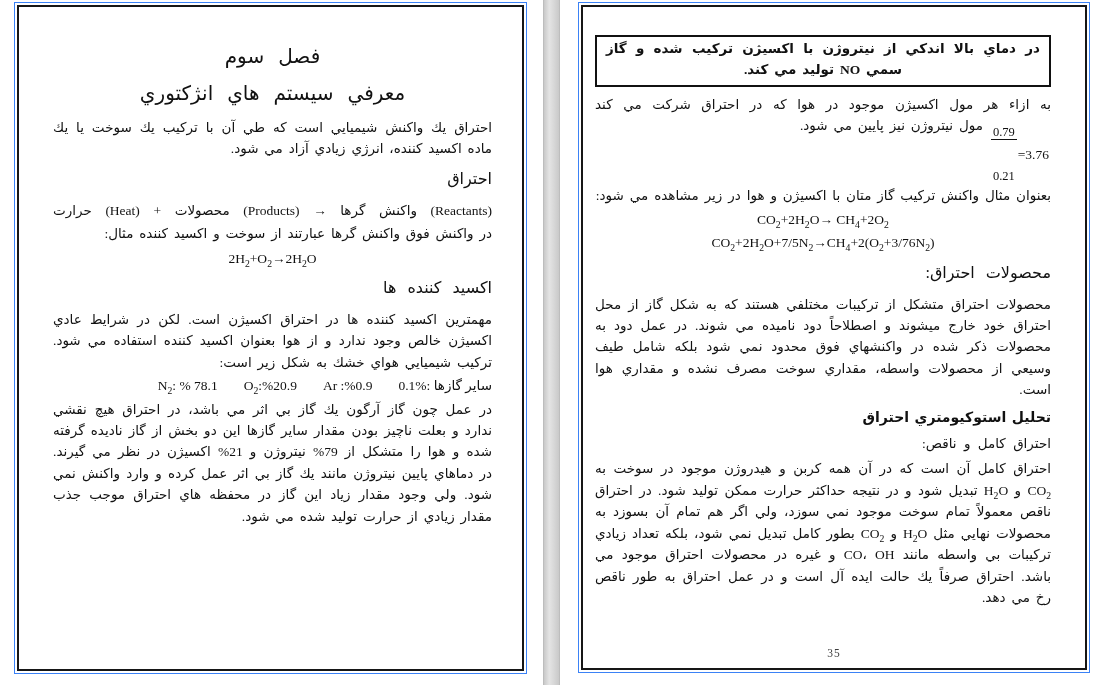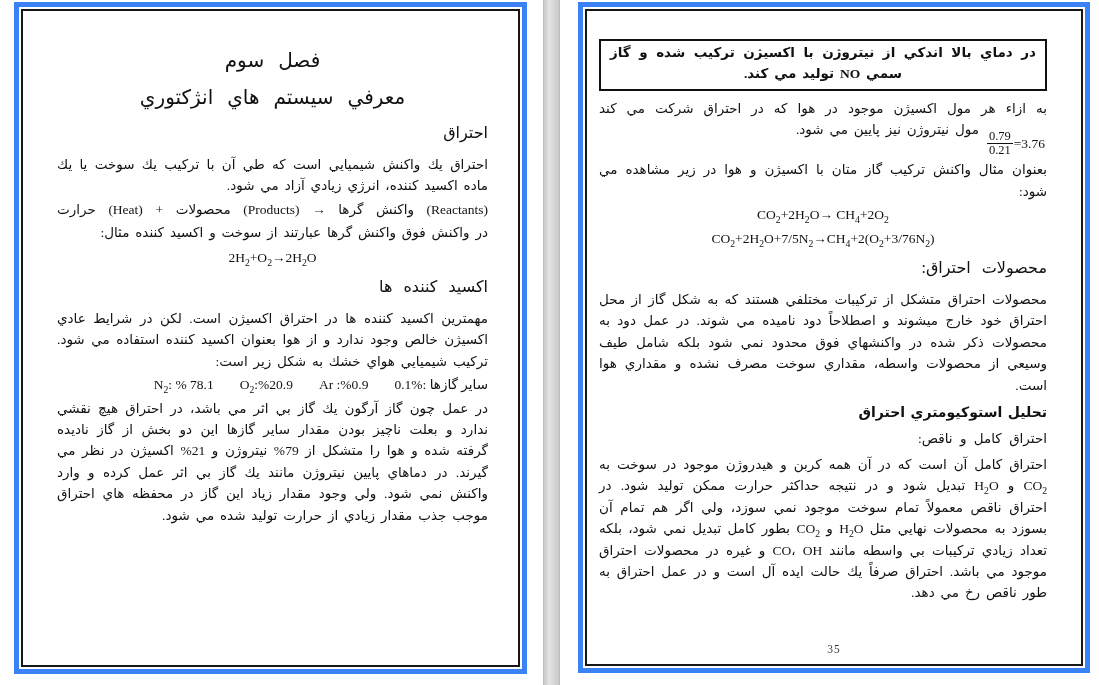--- a/index.html
+++ b/index.html
@@ -3,21 +3,21 @@
 <meta charset="utf-8">
 <style>
   html,body{margin:0;padding:0;}
   body{
     width:1099px;height:685px;position:relative;overflow:hidden;
     background:#ffffff;
     font-family:"DejaVu Sans",sans-serif;
     color:#111;
   }
   .page{
-    position:absolute;background:#fff;border:5px solid #3b82f6;box-sizing:border-box;
+    position:absolute;background:#fff;border:1px solid #3b82f6;box-sizing:border-box;
   }
   .page-inner{
     position:absolute;inset:2px;border:2px solid #161616;box-sizing:border-box;
   }
   .gutter{
     position:absolute;top:0;height:685px;
     background:linear-gradient(90deg,#c9c9c9,#e4e4e4 35%,#d8d8d8 65%,#c9c9c9);
     border-left:1px solid #bdbdbd;border-right:1px solid #bdbdbd;box-sizing:border-box;
   }
   .content{
@@ -43,38 +43,38 @@
   .boxed{
     border:2px solid #111;font-weight:bold;
     padding:2px 9px 5px;margin:0 0 7px;
     text-align:justify;text-align-last:center;
     line-height:20.5px;word-spacing:2.5px;
   }
   .pfrac{text-align:justify;word-spacing:2.5px;margin:0 0 2px;}
   .math{display:inline-flex;align-items:center;direction:ltr;vertical-align:-6px;padding:0 2px;}
   .frac{display:inline-flex;flex-direction:column;text-align:center;font-size:12.5px;line-height:13px;}
   .fnum{border-bottom:1px solid #111;padding:0 2px;}
-  .fden{padding:0 2px;}
+  .fden{padding:0 2px;margin-top:30px;}
   .feq{margin-left:1px;}
   sub{font-size:0.72em;line-height:0;}
   .pagenum{
     position:absolute;bottom:9px;left:0;right:0;text-align:center;
     font-family:"Liberation Serif",serif;font-size:11.5px;color:#3c3c3c;letter-spacing:1px;
   }
 </style>
 </head>
 <body>
 
 <div class="page" style="left:14px;top:2px;width:513px;height:672px;">
   <div class="page-inner">
     <div class="content" id="content-left">
         <div class="blk h1">فصل سوم</div>
         <div class="blk h1">معرفي سيستم هاي انژكتوري</div>
+        <div class="blk p">احتراق يك واكنش شيميايي است كه طي آن با تركيب يك سوخت يا يك ماده اكسيد كننده، انرژي زيادي آزاد مي شود.</div>
         <div class="blk h2">احتراق</div>
-        <div class="blk p">احتراق يك واكنش شيميايي است كه طي آن با تركيب يك سوخت يا يك ماده اكسيد كننده، انرژي زيادي آزاد مي شود.</div>
         <div class="blk mixedline">حرارت (Heat) + محصولات (Products) → واكنش گرها (Reactants)</div>
         <div class="blk p">در واكنش فوق واكنش گرها عبارتند از سوخت و اكسيد كننده مثال:</div>
         <div class="blk formula-center">2H<sub>2</sub>+O<sub>2</sub>→2H<sub>2</sub>O</div>
         <div class="blk h2">اكسيد كننده ها</div>
         <div class="blk p">مهمترين اكسيد كننده ها در احتراق اكسيژن است. لكن در شرايط عادي اكسيژن خالص وجود ندارد و از هوا بعنوان اكسيد كننده استفاده مي شود. تركيب شيميايي هواي خشك به شكل زير است:</div>
         <div class="blk airline"><span class="seg">N<sub>2</sub>: % 78.1</span><span class="seg">O<sub>2</sub>:%20.9</span><span class="seg">Ar :%0.9</span><span class="seg">ساير گازها :%0.1</span></div>
         <div class="blk p">در عمل چون گاز آرگون يك گاز بي اثر مي باشد، در احتراق هيچ نقشي ندارد و بعلت ناچيز بودن مقدار ساير گازها اين دو بخش از گاز ناديده گرفته شده و هوا را متشكل از 79% نيتروژن و 21% اكسيژن در نظر مي گيرند. در دماهاي پايين نيتروژن مانند يك گاز بي اثر عمل كرده و وارد واكنش نمي شود. ولي وجود مقدار زياد اين گاز در محفظه هاي احتراق موجب جذب مقدار زيادي از حرارت توليد شده مي شود.</div>
       </div>
   </div>
 </div>

